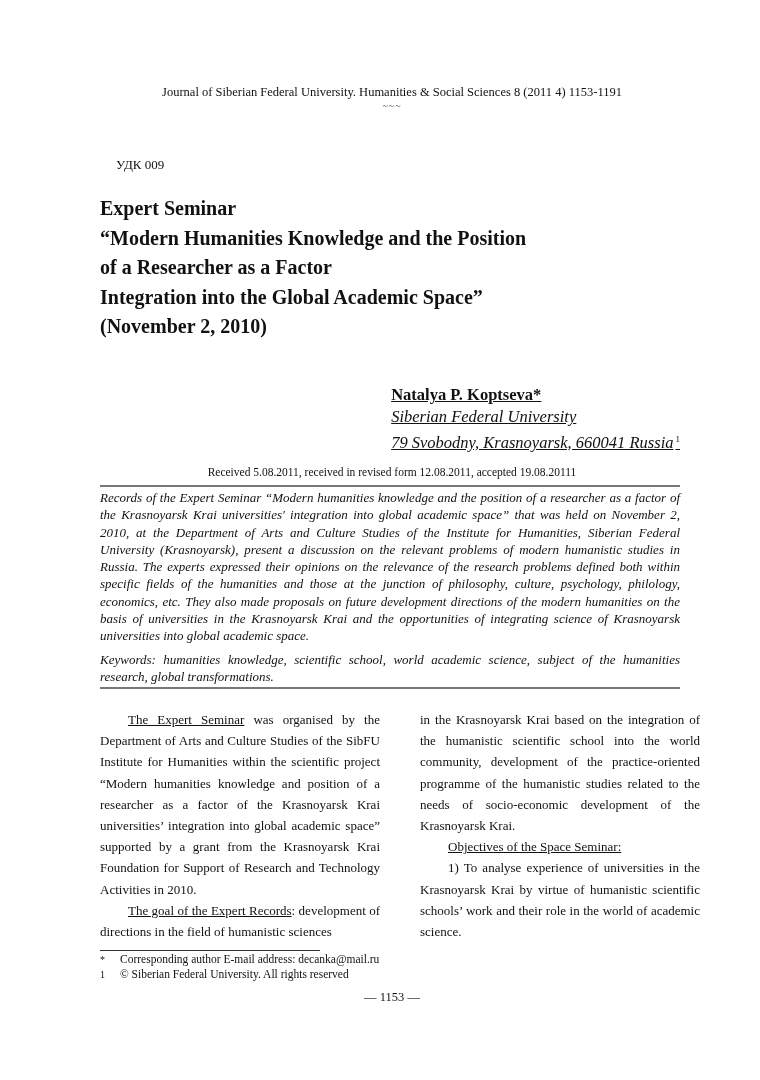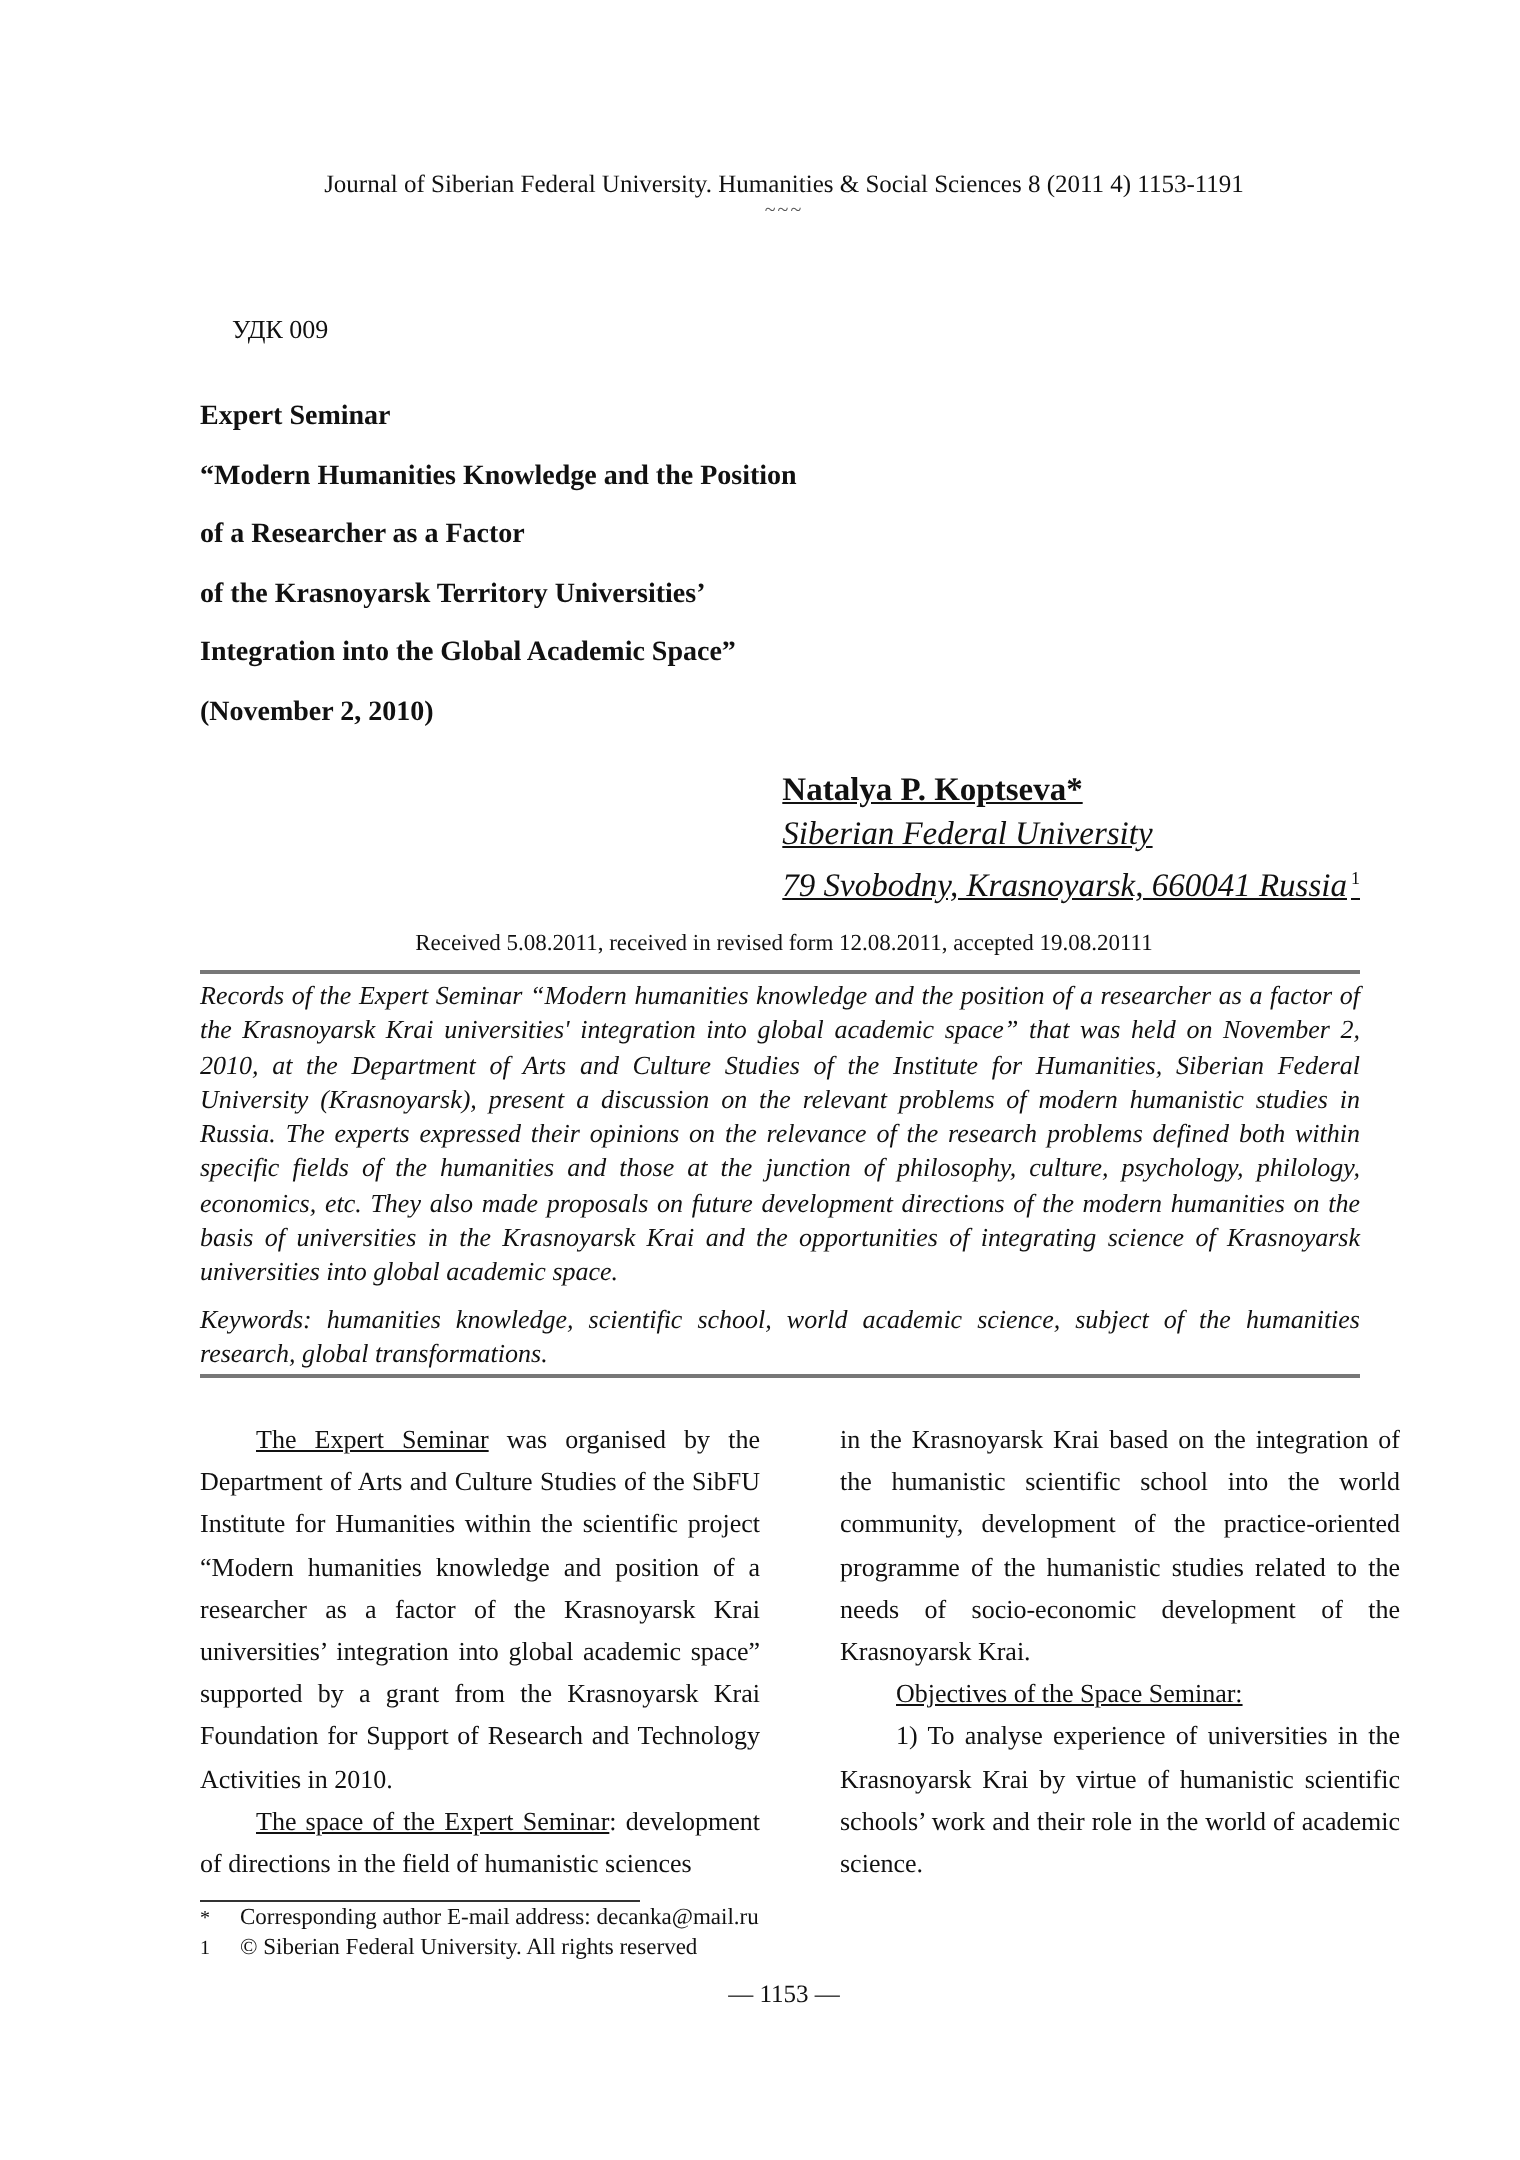--- a/index.html
+++ b/index.html
@@ -2,21 +2,21 @@
 <html><head>
 <meta charset="utf-8">
 <style>
   html, body { margin: 0; padding: 0; background: #ffffff; }
   body { width: 760px; height: 1080px; position: relative; overflow: hidden;
          font-family: "Liberation Serif", "DejaVu Serif", serif; color: #111; }
   .abs { position: absolute; }
   .journal-header { left: 0; width: 784px; top: 85px; text-align: center; font-size: 12.5px; }
   .tilde { left: 0; width: 784px; top: 100px; text-align: center; font-size: 10px; color: #555; letter-spacing: 1px; }
   .udk { left: 116px; top: 157px; font-size: 13px; }
-  .title { left: 100px; top: 194px; font-size: 14px; font-weight: bold; line-height: 29.6px; }
+  .title { left: 100px; top: 194px; font-size: 20px; font-weight: bold; line-height: 29.6px; }
   .title div { white-space: nowrap; }
   .author-block { right: 80px; top: 384px; text-align: left; font-size: 16.5px; line-height: 22px; text-decoration: underline; }
   .author-name { font-weight: bold; }
   .affil { font-style: italic; }
   .affil sup { font-size: 9px; font-style: normal; vertical-align: 6px; margin-left: 2px; }
   .received { left: 0; width: 784px; top: 466px; text-align: center; font-size: 11.5px; }
   .rule { left: 100px; width: 580px; height: 2px; background: #777; }
   .abstract { left: 100px; width: 580px; top: 489px; font-size: 13px; font-style: italic;
               line-height: 17.3px; text-align: justify; }
   .keywords { left: 100px; width: 580px; top: 651px; font-size: 13px; font-style: italic;
@@ -38,41 +38,40 @@
 
 <div class="abs journal-header">Journal of  Siberian Federal University.  Humanities &amp; Social Sciences 8 (2011 4) 1153-1191</div>
 <div class="abs tilde">~~~</div>
 
 <div class="abs udk">УДК 009</div>
 
 <div class="abs title">
   <div>Expert Seminar</div>
   <div>“Modern Humanities Knowledge and the Position</div>
   <div>of a Researcher as a Factor</div>
-  <div>of the Krasnoyarsk Territory Universities’</div>
   <div>Integration into the Global Academic Space”</div>
   <div>(November 2, 2010)</div>
 </div>
 
 <div class="abs author-block">
   <div class="author-name">Natalya P. Koptseva*</div>
   <div class="affil">Siberian Federal University</div>
   <div class="affil"><span>79 Svobodny, Krasnoyarsk, 660041 Russia</span><sup>1</sup></div>
 </div>
 
 <div class="abs received">Received 5.08.2011, received in revised form 12.08.2011, accepted 19.08.20111</div>
 
 <div class="abs rule" style="top:485px;"></div>
 <div class="abs abstract">Records of the Expert Seminar “Modern humanities knowledge and the position of a researcher as a factor of the Krasnoyarsk Krai universities' integration into global academic space” that was held on November 2, 2010, at the Department of Arts and Culture Studies of the Institute for Humanities, Siberian Federal University (Krasnoyarsk), present a discussion on the relevant problems of modern humanistic studies in Russia. The experts expressed their opinions on the relevance of the research problems defined both within specific fields of the humanities and those at the junction of philosophy, culture, psychology, philology, economics, etc. They also made proposals on future development directions of the modern humanities on the basis of universities in the Krasnoyarsk Krai and the opportunities of integrating science of Krasnoyarsk universities into global academic space.</div>
 <div class="abs keywords">Keywords: humanities knowledge, scientific school, world academic science, subject of the humanities research, global transformations.</div>
 <div class="abs rule" style="top:687px;"></div>
 
 <div class="abs col col-left">
   <p><span class="u">The Expert Seminar</span><span> was organised by the Department of Arts and Culture Studies of the SibFU Institute for Humanities within the scientific project “Modern humanities knowledge and position of a researcher as a factor of the Krasnoyarsk Krai universities’ integration into global academic space” supported by a grant from the Krasnoyarsk Krai Foundation for Support of Research and Technology Activities in 2010.</span></p>
-  <p><span class="u">The space of the Expert Seminar</span><span>: development of directions in the field of humanistic sciences</span></p>
+  <p><span class="u">The goal of the Expert Records</span><span>: development of directions in the field of humanistic sciences</span></p>
 </div>
 
 <div class="abs col col-right">
   <p class="noindent">in the Krasnoyarsk Krai based on the integration of the humanistic scientific school into the world community, development of the practice-oriented programme of the humanistic studies related to the needs of socio-economic development of the Krasnoyarsk Krai.</p>
   <p><span class="u">Objectives of the Space Seminar:</span></p>
   <p>1) To analyse experience of universities in the Krasnoyarsk Krai by virtue of humanistic scientific schools’ work and their role in the world of academic science.</p>
 </div>
 
 <div class="abs fn-rule"></div>
 <div class="abs footnotes">

